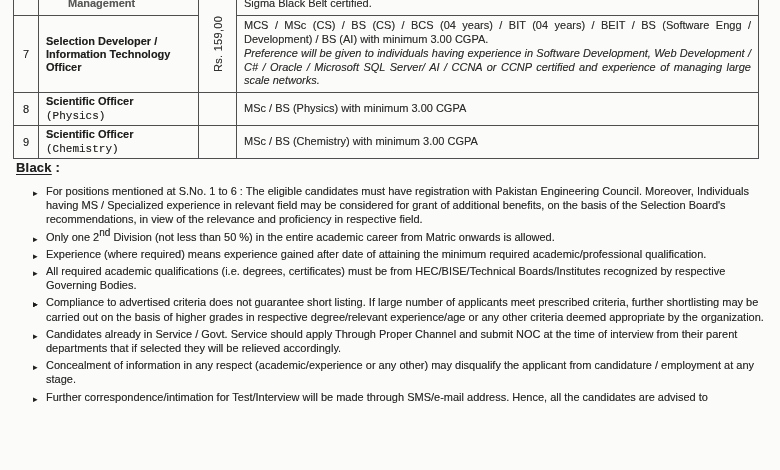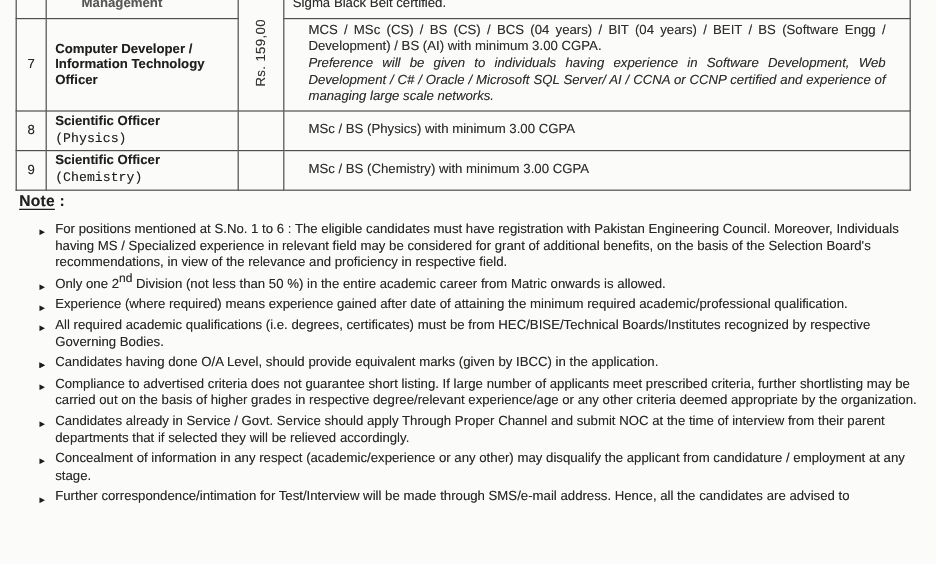--- a/index.html
+++ b/index.html
@@ -44,21 +44,21 @@
     left: 50%; top: 49px;
     width: 110px;
     transform: translate(-50%, -50%) rotate(-90deg);
     text-align: center;
     font-size: 11px;
     letter-spacing: .3px;
     white-space: nowrap;
     color: #333;
   }
 
-  .qual { padding: 2px 20px; line-height: 13.5px; }
+  .qual { padding: 2px 7px; line-height: 13.5px; }
   .qual p { margin: 0 0 1px; text-align: justify; }
   .qual .pref { font-style: italic; }
   .partial-qual { vertical-align: bottom; padding: 0 7px 3px; }
 
   
   .notes { position: absolute; left: 16px; top: 160px; width: 752px; }
   .note-heading { font-size: 13px; font-weight: 700; color: #212121; letter-spacing: .2px; }
   .nh-u { text-decoration: underline; text-underline-offset: 2px; }
 
   .notes ul { list-style: none; margin: 9px 0 0; padding: 0 0 0 17px; }
@@ -95,21 +95,21 @@
         <td class="salary-cell" rowspan="2">
           <span class="rot">Rs. 159,00</span>
         </td>
         <td class="qual partial-qual">
           <span>Sigma Black Belt certified.</span>
         </td>
       </tr>
 
       <tr class="r7">
         <td class="sno">7</td>
-        <td class="pos">Computer Developer / Information Technology Officer</td>
+        <td class="pos">Selection Developer / Information Technology Officer</td>
         <td class="qual">
           <p>MCS / MSc (CS) / BS (CS) / BCS (04 years) / BIT (04 years) / BEIT / BS (Software Engg / Development) / BS (AI) with minimum 3.00 CGPA.</p>
           <p class="pref">Preference will be given to individuals having experience in Software Development, Web Development / C# / Oracle / Microsoft SQL Server/ AI / CCNA or CCNP certified and experience of managing large scale networks.</p>
         </td>
       </tr>
 
       <tr class="r8">
         <td class="sno">8</td>
         <td class="pos">
           <span>Scientific Officer</span><span class="suffix"> (Physics)</span>
@@ -125,21 +125,21 @@
         </td>
         <td class="salary-cell"></td>
         <td class="qual">MSc / BS (Chemistry) with minimum 3.00 CGPA</td>
       </tr>
     </tbody>
       </table>
   </div>
 
   <div class="notes">
     <div class="note-heading">
-      <span class="nh-u">Note</span><span> :</span>
+      <span class="nh-u">Black</span><span> :</span>
     </div>
     <ul>
       <li>
         <span class="marker">▸</span>
         <span>For positions mentioned at S.No. 1 to 6 : The eligible candidates must have registration with Pakistan Engineering Council. Moreover, Individuals having MS / Specialized experience in relevant field may be considered for grant of additional benefits, on the basis of the Selection Board's recommendations, in view of the relevance and proficiency in respective field.</span>
       </li>
       <li>
         <span class="marker">▸</span>
         <span><span>Only one 2</span><sup>nd</sup><span> Division (not less than 50 %) in the entire academic career from Matric onwards is allowed.</span></span>
       </li>
@@ -149,21 +149,20 @@
       </li>
       <li>
         <span class="marker">▸</span>
         <span>All required academic qualifications (i.e. degrees, certificates) must be from HEC/BISE/Technical Boards/Institutes recognized by respective Governing Bodies.</span>
       </li>
       <li>
         <span class="marker">▸</span>
       </li>
       <li>
         <span class="marker">▸</span>
-        <span>Candidates having done O/A Level, should provide equivalent marks (given by IBCC) in the application.</span>
       </li>
       <li>
         <span class="marker">▸</span>
         <span>Compliance to advertised criteria does not guarantee short listing. If large number of applicants meet prescribed criteria, further shortlisting may be carried out on the basis of higher grades in respective degree/relevant experience/age or any other criteria deemed appropriate by the organization.</span>
       </li>
       <li>
         <span class="marker">▸</span>
         <span>Candidates already in Service / Govt. Service should apply Through Proper Channel and submit NOC at the time of interview from their parent departments that if selected they will be relieved accordingly.</span>
       </li>
       <li>

